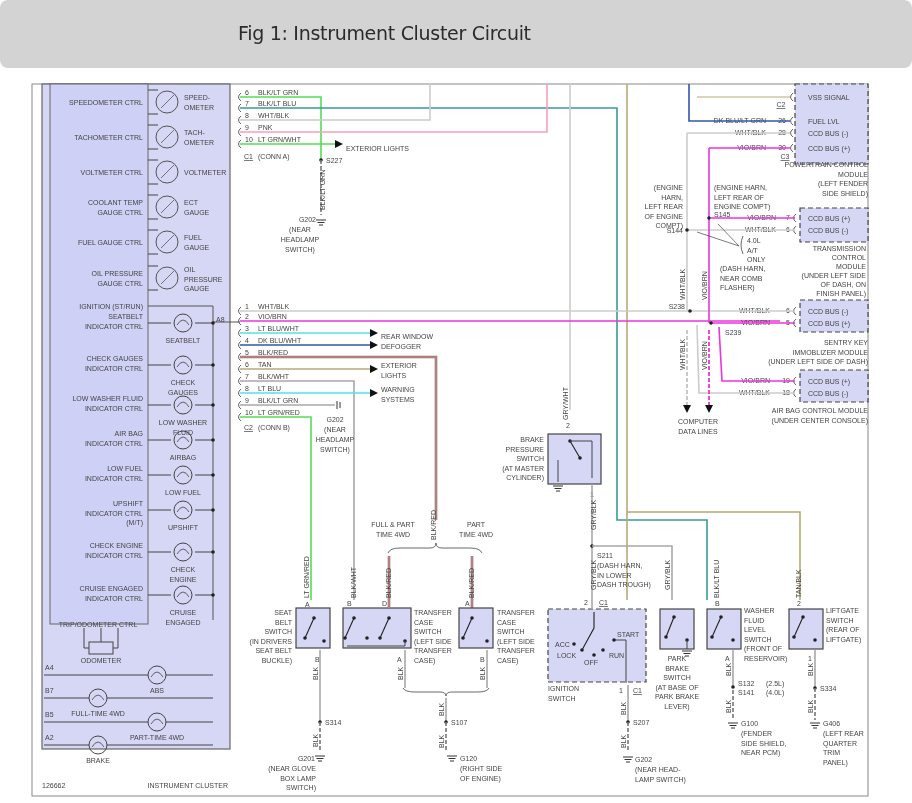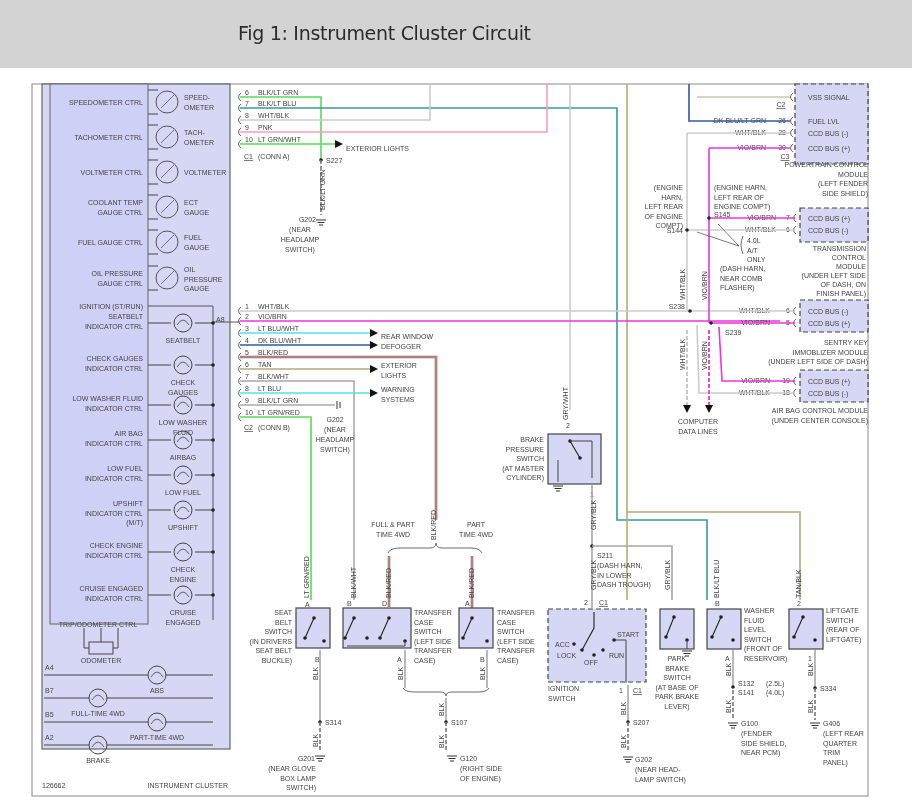--- a/index.html
+++ b/index.html
@@ -1,17 +1,17 @@
 <!DOCTYPE html>
 <html><head>
 <meta charset="utf-8">
 <style>
   html,body{margin:0;padding:0;background:#fff;}
   body{width:912px;height:803px;position:relative;overflow:hidden;font-family:"Liberation Sans",sans-serif;}
-  .header{position:absolute;left:0;top:0;width:912px;height:68px;background:#d3d3d3;}
+  .header{position:absolute;left:0;top:0;width:912px;height:68px;background:#d3d3d3;border-radius:8px;}
   .header-title{position:absolute;left:238px;top:22px;font-size:19px;color:#2b2b2b;font-family:"DejaVu Sans",sans-serif;letter-spacing:-0.3px;}
   svg#diagram{position:absolute;left:0;top:68px;}
   svg text{font-family:"Liberation Sans",sans-serif;font-size:7px;fill:#444;}
 </style>
 </head>
 <body>
 
 <div class="header">
   <div class="header-title">Fig 1: Instrument Cluster Circuit</div>
 </div>

